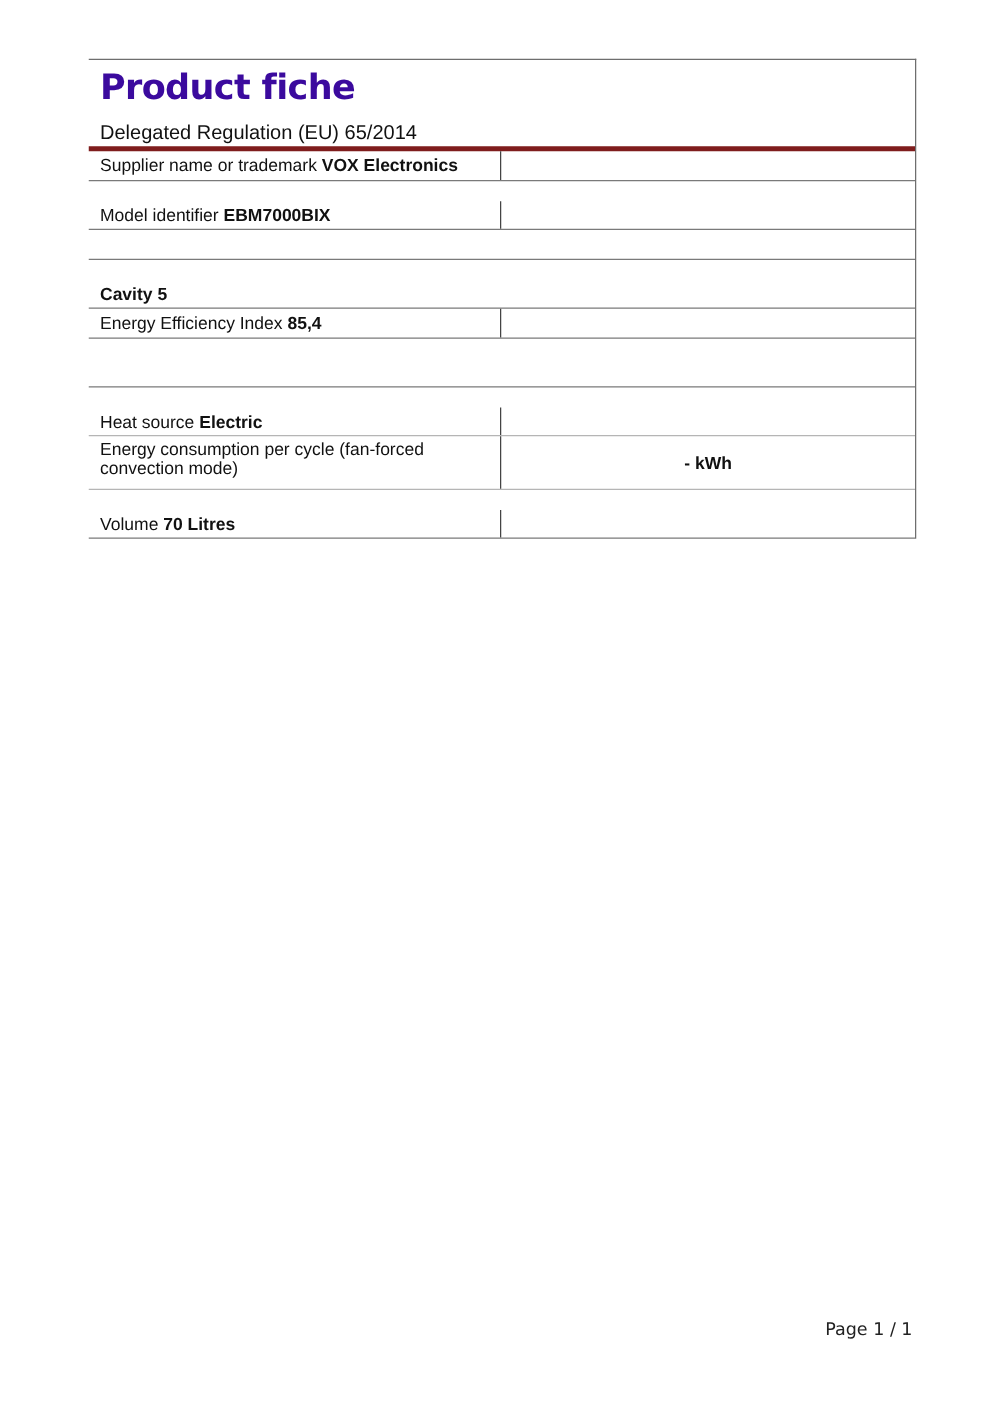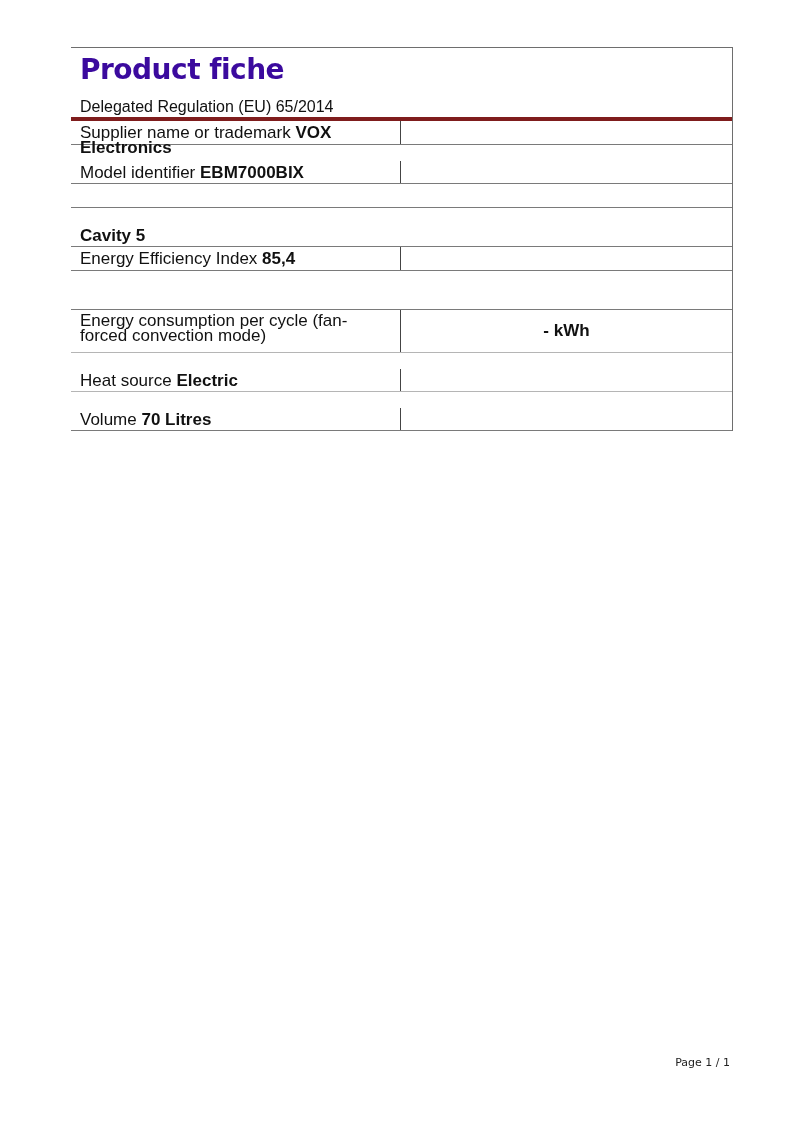--- a/index.html
+++ b/index.html
@@ -4,31 +4,31 @@
   <style>
     html, body { margin: 0; padding: 0; background: #ffffff; }
     body { width: 802px; height: 1134px; position: relative; font-family: "Liberation Sans", sans-serif; color: #111; }
     .sheet {
       position: absolute; left: 71px; top: 47px; width: 661px;
       border-top: 1px solid #6e6e6e; border-right: 1px solid #6e6e6e;
     }
     .head { padding: 4px 8px 0 9px; border-bottom: 4px solid #7f1d1d; height: 73px; box-sizing: border-box; }
     .title { font-family: "DejaVu Sans", sans-serif; font-weight: bold; font-size: 28px; color: #3b0a9e; margin: 0; line-height: 36px; letter-spacing: -0.5px; }
     .subtitle { font-size: 16px; margin-top: 10px; }
-    .row { display: flex; border-bottom: 1px solid #7a7a7a; font-size: 17px; }
+    .row { display: flex; border-bottom: 1px solid #7a7a7a; font-size: 14px; }
     .row.light { border-bottom-color: #b5b5b5; }
     .cell-l { width: 330px; padding: 4px 8px 4px 9px; box-sizing: border-box; border-right: 1px solid #444; line-height: 15px; }
     .cell-r { flex: 1; display: flex; align-items: center; justify-content: center; font-weight: bold; }
     .full { padding: 4px 8px 4px 9px; line-height: 15px; width: 100%; box-sizing: border-box; position: relative; }
     .full .divider { position: absolute; left: 330px; top: 0; bottom: 0; border-left: 1px solid #444; }
     .r23 { height: 23px; }
     .r22 { height: 22px; margin-top: 16px; }
     .r41 { height: 42px; }
     b { font-weight: bold; }
-    .footer { position: absolute; right: 72px; top: 1056px; font-size: 11px; color: #222; font-family: "DejaVu Sans", sans-serif; }
+    .footer { position: absolute; right: 72px; top: 1056px; font-size: 14px; color: #222; font-family: "DejaVu Sans", sans-serif; }
   </style>
 </head>
 <body>
 
 <div class="sheet">
   <div class="head">
     <h1 class="title">Product fiche</h1>
     <div class="subtitle">Delegated Regulation (EU) 65/2014</div>
   </div>
 
@@ -46,27 +46,27 @@
   <div class="row r22">
     <div class="full"><b>Cavity 5</b></div>
   </div>
   <div class="row r23">
     <div class="cell-l"><span>Energy Efficiency Index</span> <b>85,4</b></div>
     <div class="cell-r"></div>
   </div>
   <div class="row r22">
     <div class="cell-r"></div>
   </div>
+  <div class="row r22 light">
+    <div class="cell-l"><span>Heat source</span> <b>Electric</b></div>
+    <div class="cell-r"></div>
+  </div>
   <div class="row r41 light">
     <div class="cell-l" style="padding-top:3px"><span>Energy consumption per cycle (fan-forced convection mode)</span></div>
     <div class="cell-r">- kWh</div>
-  </div>
-  <div class="row r22 light">
-    <div class="cell-l"><span>Heat source</span> <b>Electric</b></div>
-    <div class="cell-r"></div>
   </div>
   <div class="row r22">
     <div class="cell-l"><span>Volume</span> <b>70 Litres</b></div>
     <div class="cell-r"></div>
   </div>
 </div>
 
 <div class="footer">Page 1 / 1</div>
 
 </body></html>

